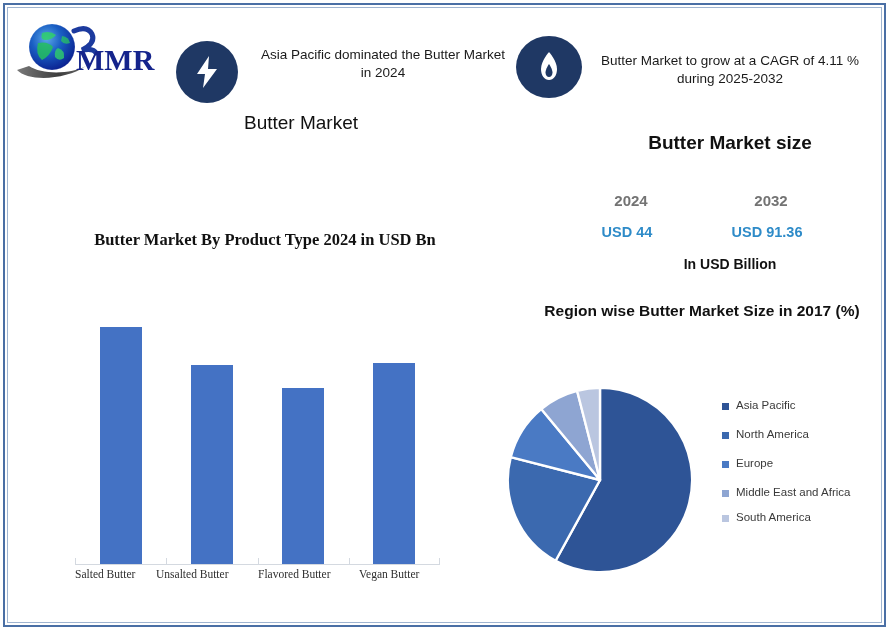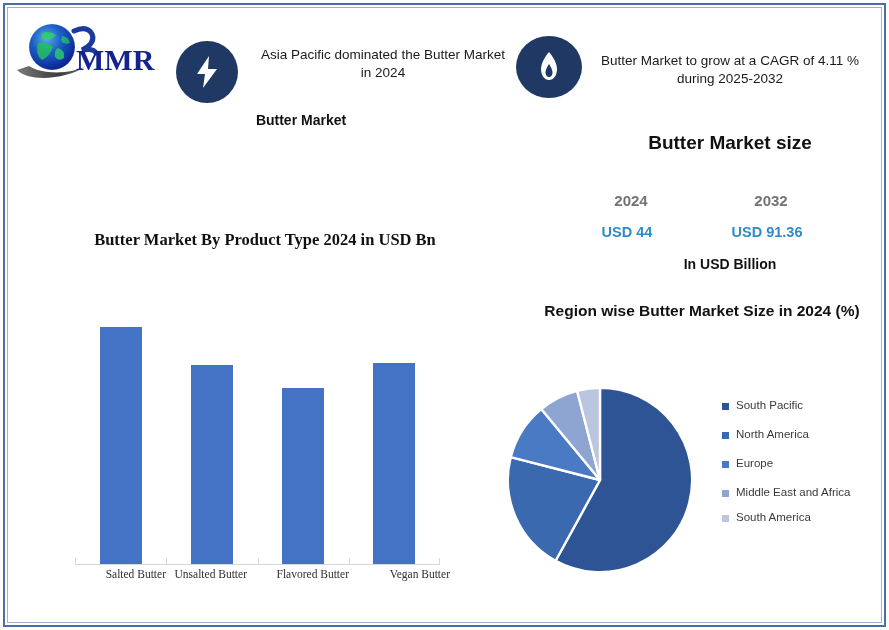--- a/index.html
+++ b/index.html
@@ -38,21 +38,21 @@
 
   .hdr-text{
     position:absolute;text-align:center;line-height:1.35;
     font-size:13.5px;color:#1a1a1a;font-family:"Liberation Sans", sans-serif;
   }
   .hdr-left{left:258px;top:46px;width:250px;}
   .hdr-right{left:600px;top:52px;width:260px;}
 
   .title-butter-market{
     position:absolute;left:176px;top:112px;width:250px;text-align:center;
-    font-size:14px;font-weight:bold;color:#111111;
+    font-size:19px;font-weight:normal;color:#111111;
   }
 
   
   .market-size-title{
     position:absolute;left:600px;top:132px;width:260px;text-align:center;
     font-size:19px;font-weight:bold;color:#111111;
   }
   .yr{
     position:absolute;font-size:15px;font-weight:bold;color:#737373;text-align:center;
   }
@@ -109,21 +109,21 @@
   .bar-tick{
     position:absolute;bottom:0;width:1px;height:7px;background:#d4d9e0;
   }
   .bar-col{
     position:absolute;bottom:1px;width:42px;background:#4472c4;
   }
   .bar-xlabels{
     position:absolute;left:75px;top:568px;width:365px;height:22px;
   }
   .bar-xlabel{
-    position:absolute;top:0;text-align:right;font-size:11.5px;color:#2f2f2f;
+    position:absolute;top:0;text-align:left;font-size:11.5px;color:#2f2f2f;
     font-family:"Liberation Serif", serif;white-space:nowrap;
   }
 </style>
 </head>
 <body>
 
 <div id="page">
 
   <div class="frame-outer"></div>
   <div class="frame-inner"></div>
@@ -185,36 +185,36 @@
   <div class="market-size-title">Butter Market size</div>
 
   <div class="yr yr-2024">2024</div>
   <div class="yr yr-2032">2032</div>
 
   <div class="usd usd-2024">USD 44</div>
   <div class="usd usd-2032">USD 91.36</div>
 
   <div class="in-usd-billion">In USD Billion</div>
 
-  <div class="region-title">Region wise Butter Market Size in 2024 (%)</div>
+  <div class="region-title">Region wise Butter Market Size in 2017 (%)</div>
 
   <div class="pie-wrap">
     <svg id="pie-svg" width="190" height="190" viewBox="0 0 200 200" xmlns="http://www.w3.org/2000/svg">
         <path d="M 100 100 L 100.00 3.00 A 97 97 0 1 1 53.27 185.00 Z" fill="#2e5496" stroke="#ffffff" stroke-width="2.5" stroke-linejoin="round"></path>
         <path d="M 100 100 L 53.27 185.00 A 97 97 0 0 1 6.05 75.88 Z" fill="#3b69af" stroke="#ffffff" stroke-width="2.5" stroke-linejoin="round"></path>
         <path d="M 100 100 L 6.05 75.88 A 97 97 0 0 1 38.17 25.26 Z" fill="#4a7ac4" stroke="#ffffff" stroke-width="2.5" stroke-linejoin="round"></path>
         <path d="M 100 100 L 38.17 25.26 A 97 97 0 0 1 75.88 6.05 Z" fill="#8ea5d2" stroke="#ffffff" stroke-width="2.5" stroke-linejoin="round"></path>
         <path d="M 100 100 L 75.88 6.05 A 97 97 0 0 1 100.00 3.00 Z" fill="#bac6e0" stroke="#ffffff" stroke-width="2.5" stroke-linejoin="round"></path>
       </svg>
   </div>
 
   <div class="legend" id="pie-legend">
       <div class="legend-row">
         <span class="legend-sw" style="background: rgb(46, 84, 150);"></span>
-        <span class="legend-label">South Pacific</span>
+        <span class="legend-label">Asia Pacific</span>
       </div>
       <div class="legend-row">
         <span class="legend-sw" style="background: rgb(59, 105, 175);"></span>
         <span class="legend-label">North America</span>
       </div>
       <div class="legend-row">
         <span class="legend-sw" style="background: rgb(74, 122, 196);"></span>
         <span class="legend-label">Europe</span>
       </div>
       <div class="legend-row tight">

